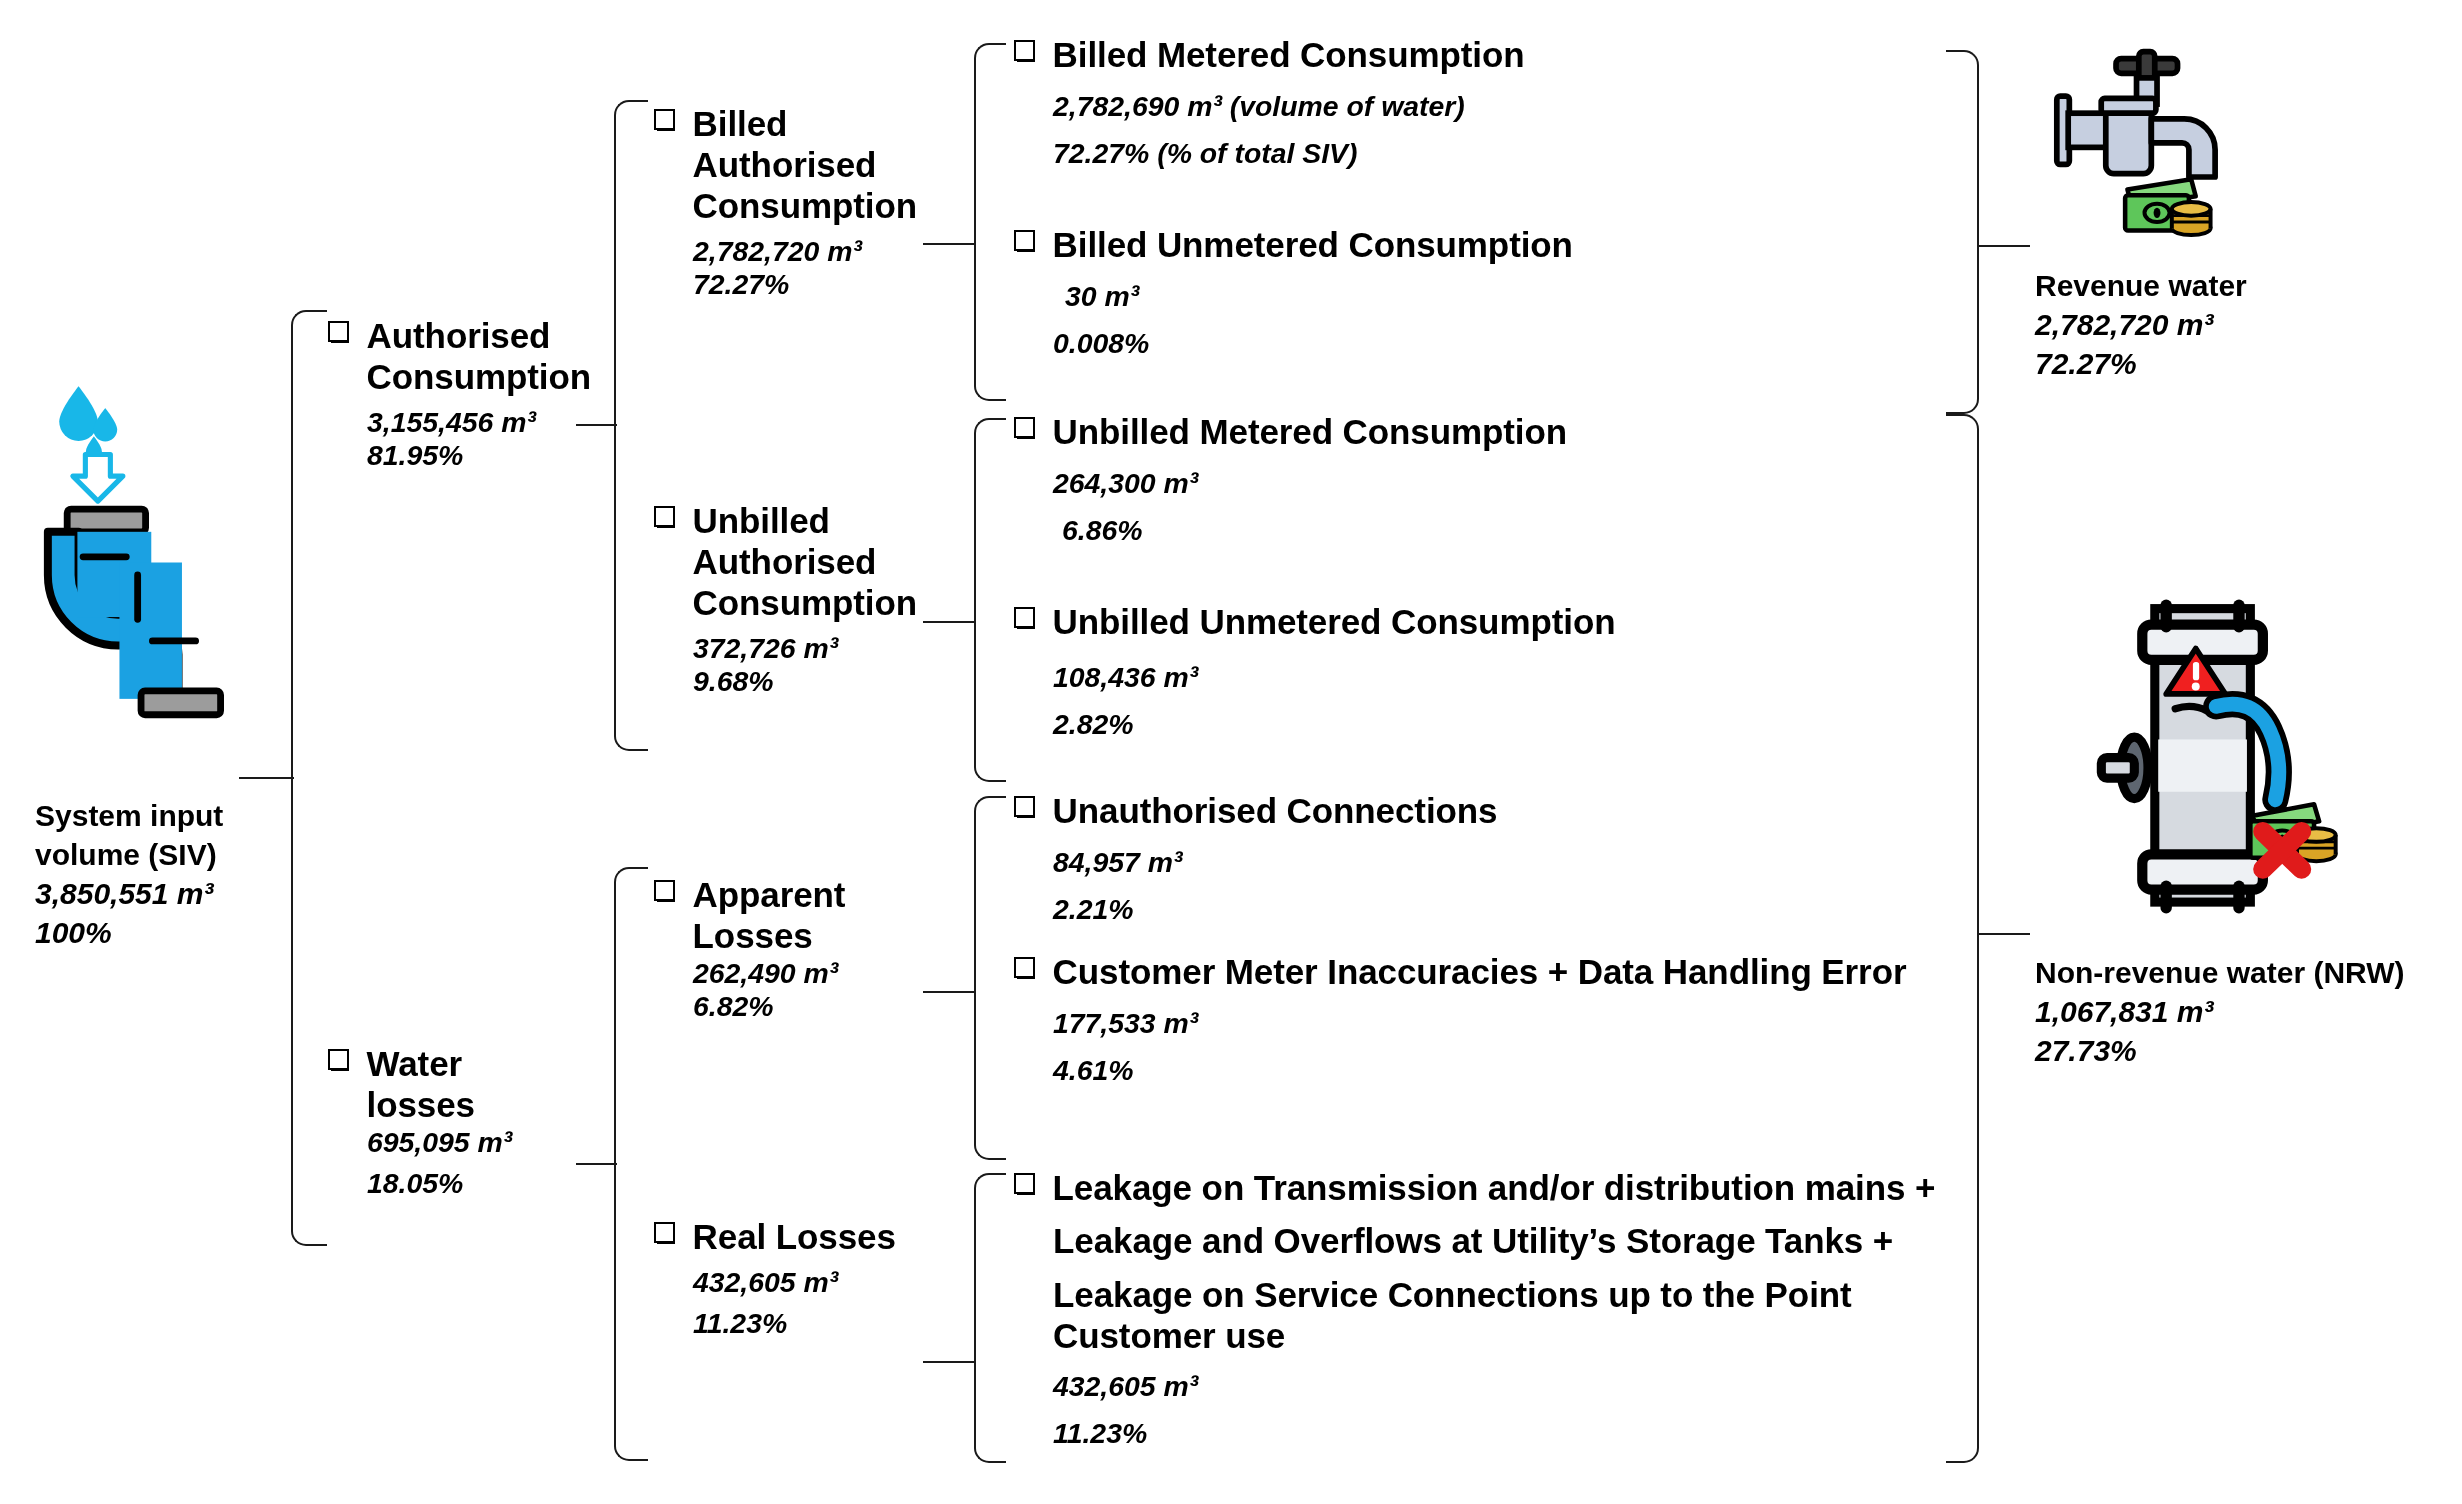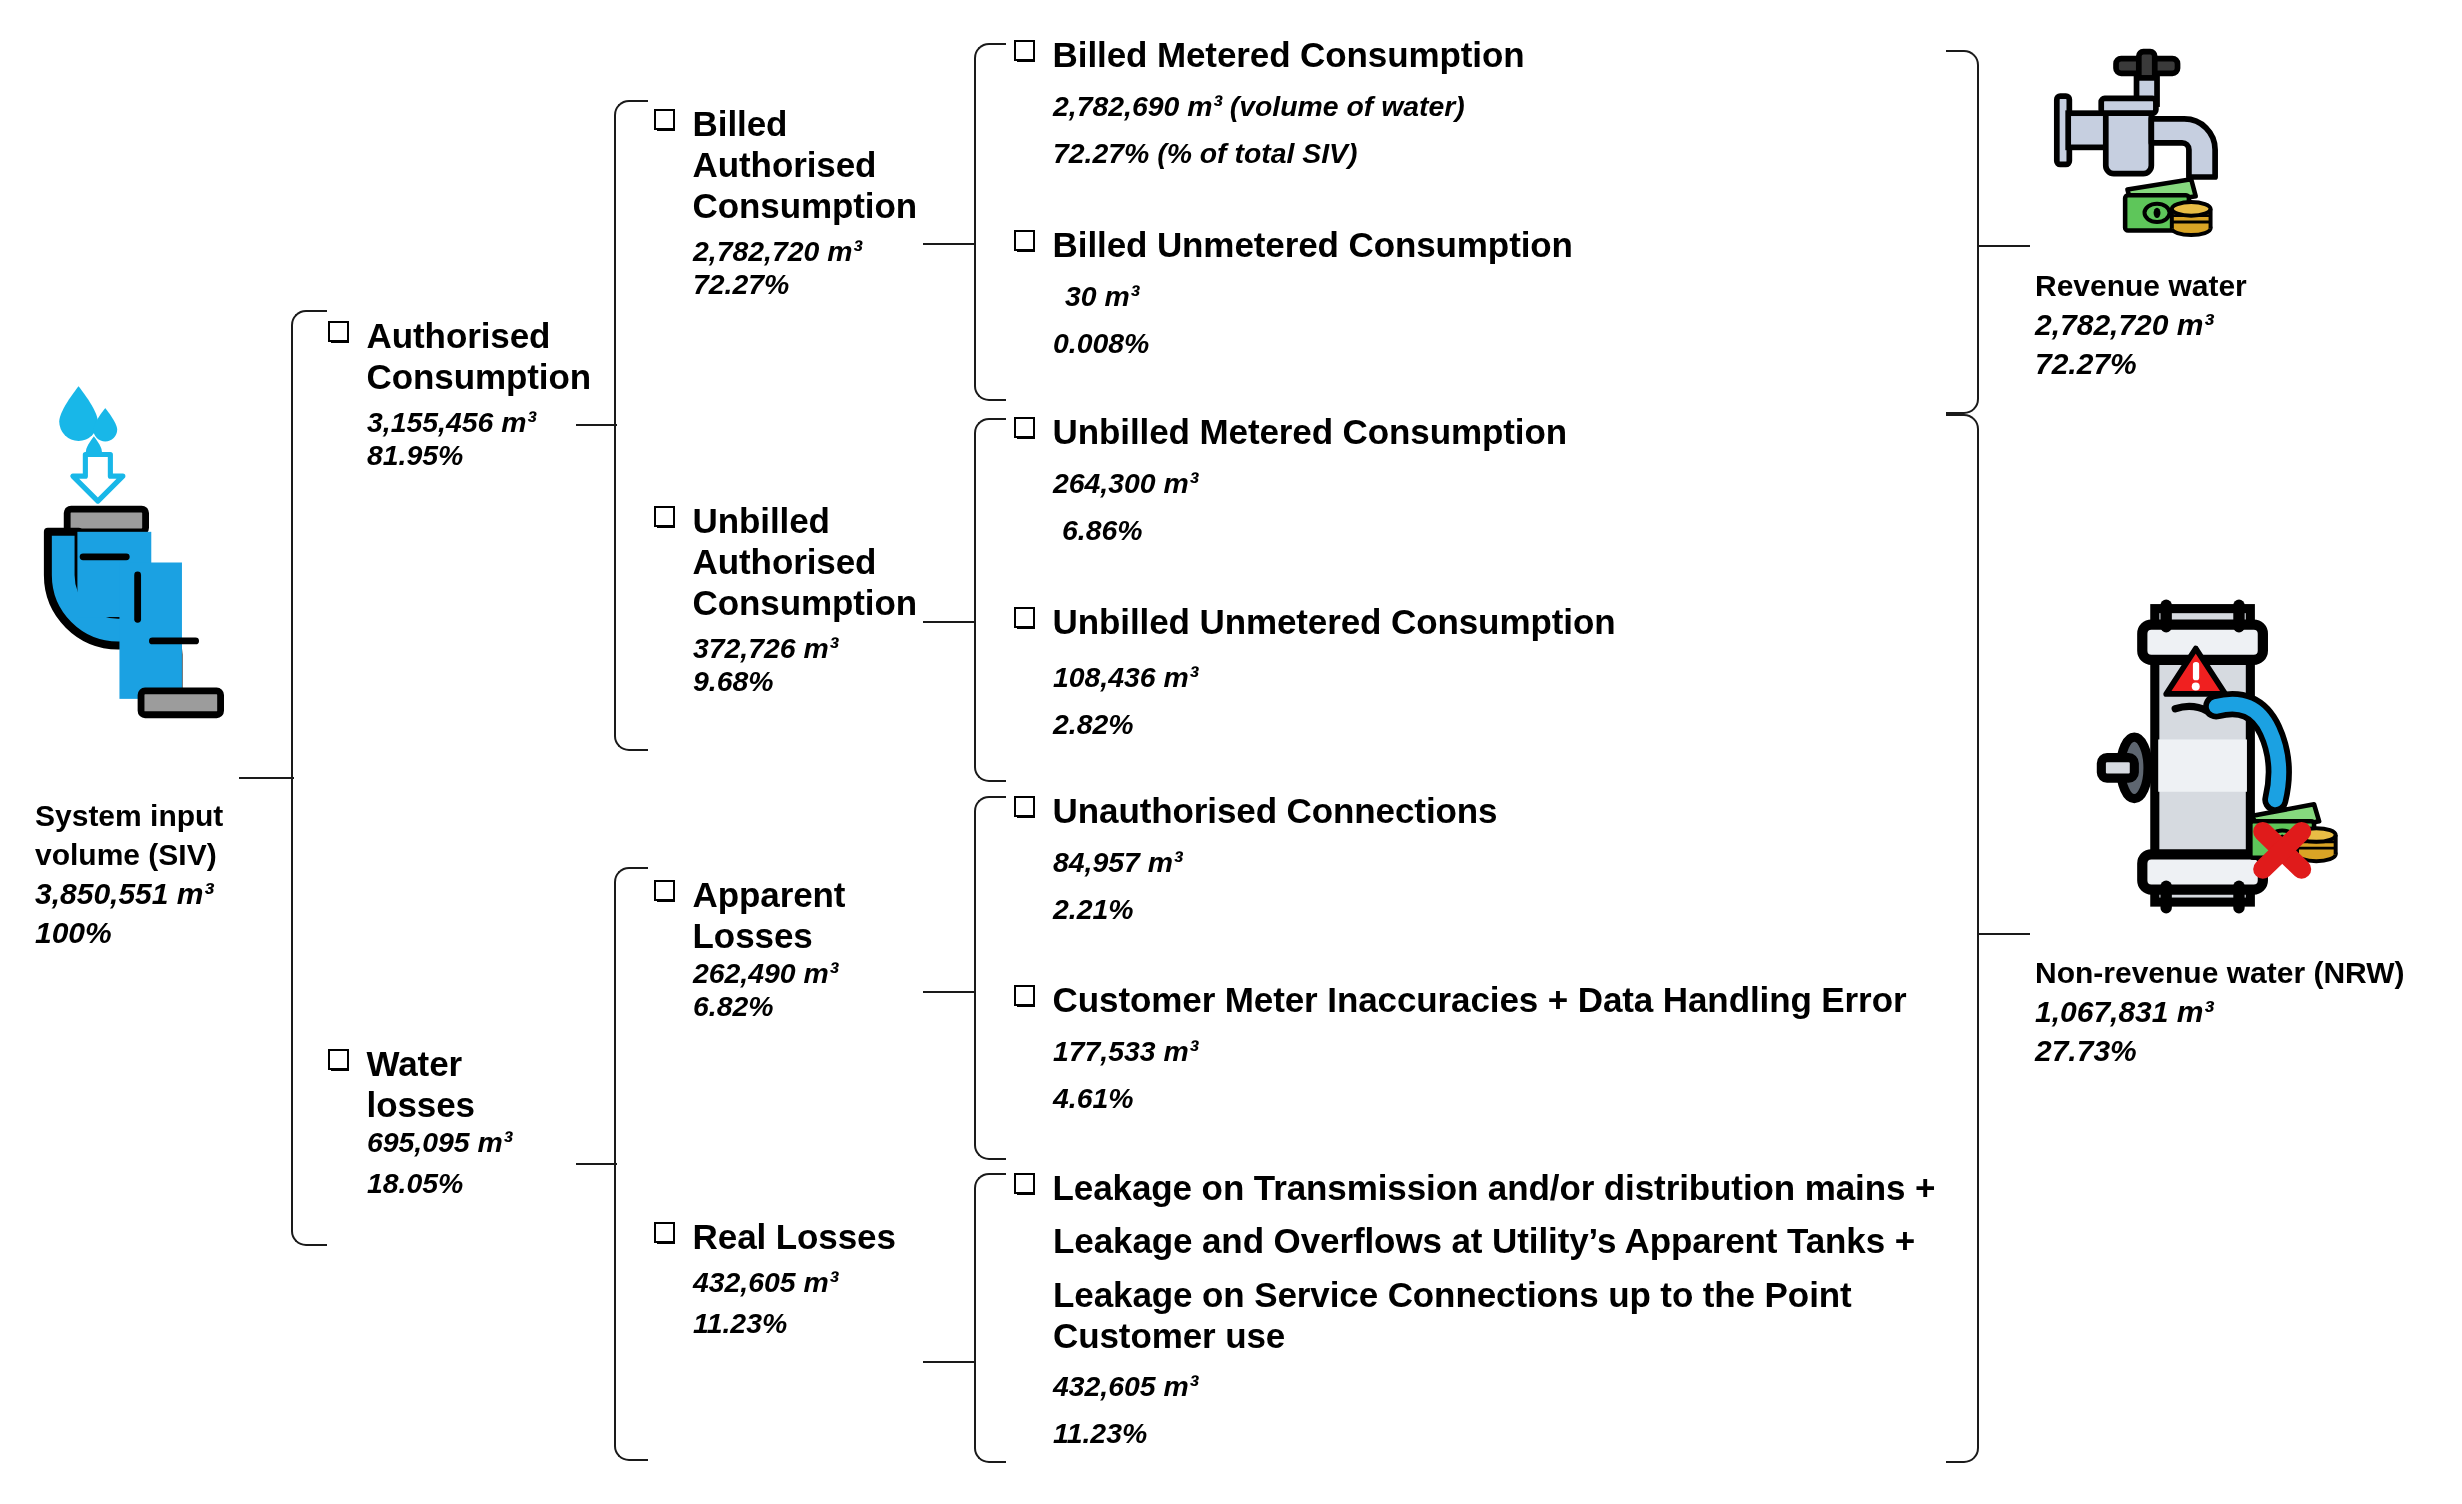--- a/index.html
+++ b/index.html
@@ -324,21 +324,21 @@
           <i class="bx"></i>
         </span>
       <span class="textcol">
         <span class="ttl">Unauthorised Connections</span>
       </span>
     </div>
     <div class="val sp" style="margin-left:39px; margin-top:13.7px;">84,957 m³</div>
     <div class="val sp" style="margin-left:39px; margin-top:13.7px;">2.21%</div>
   </div>
 
-  <div class="node narrow" style="left:1014px; top:980px; width:967px;">
+  <div class="node narrow" style="left:1014px; top:952px; width:967px;">
     <div class="cbrow">
       <span class="cbox">
           <i class="sh"></i>
           <i class="bx"></i>
         </span>
       <span class="textcol">
         <span class="ttl">Customer Meter Inaccuracies + Data Handling Error</span>
       </span>
     </div>
     <div class="val sp" style="margin-left:39px; margin-top:13.7px;">177,533 m³</div>
@@ -348,21 +348,21 @@
   <div class="node narrow" style="left:1014px; top:1168px; width:967px;">
     <div class="cbrow">
       <span class="cbox">
           <i class="sh"></i>
           <i class="bx"></i>
         </span>
       <span class="textcol">
         <span class="ttl">Leakage on Transmission and/or distribution mains +</span>
       </span>
     </div>
-    <div class="ttl" style="margin-left:39px; margin-top:12.5px;">Leakage and Overflows at Utility’s Apparent Tanks +</div>
+    <div class="ttl" style="margin-left:39px; margin-top:12.5px;">Leakage and Overflows at Utility’s Storage Tanks +</div>
     <div class="ttl" style="margin-left:39px; margin-top:12.5px;">Leakage on Service Connections up to the Point Customer use</div>
     <div class="val sp" style="margin-left:39px; margin-top:13.7px;">432,605 m³</div>
     <div class="val sp" style="margin-left:39px; margin-top:13.7px;">11.23%</div>
   </div>
 
   <div class="bracket flip" style="left:1946px; top:50px; width:33px; height:364px;"></div>
   <div class="stem" style="left:1978px; top:245px; width:52px;"></div>
 
   <div class="bracket flip" style="left:1946px; top:414px; width:33px; height:1049px;"></div>
   <div class="stem" style="left:1978px; top:933px; width:52px;"></div>

